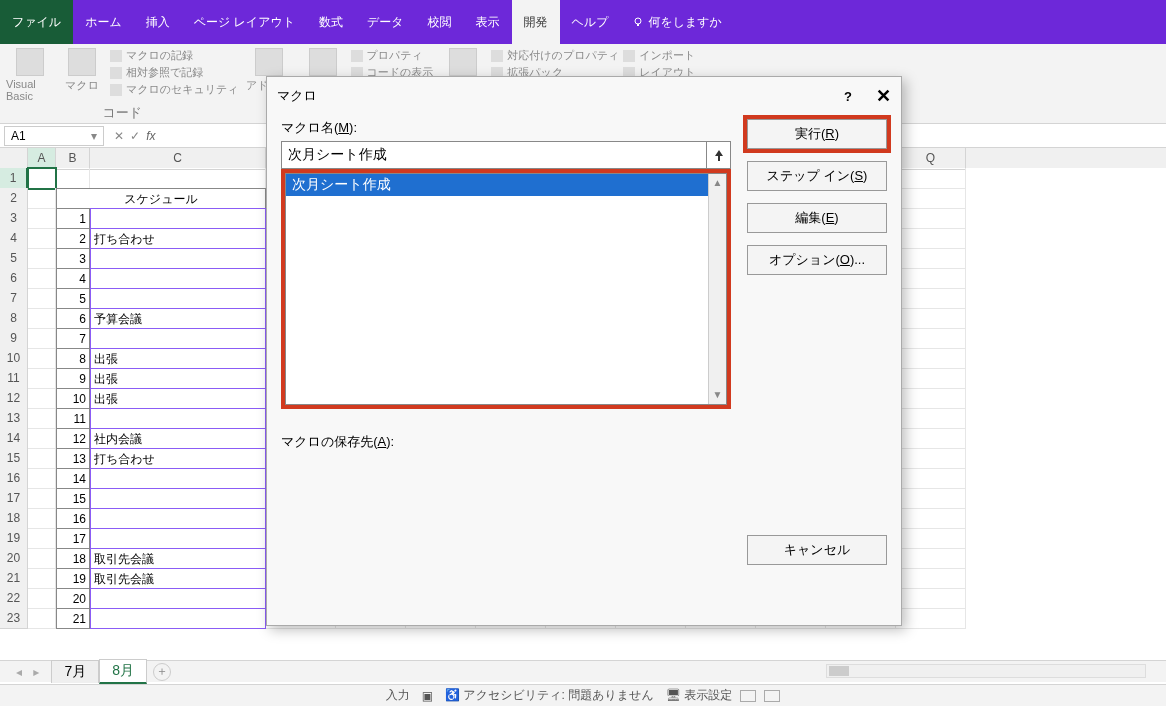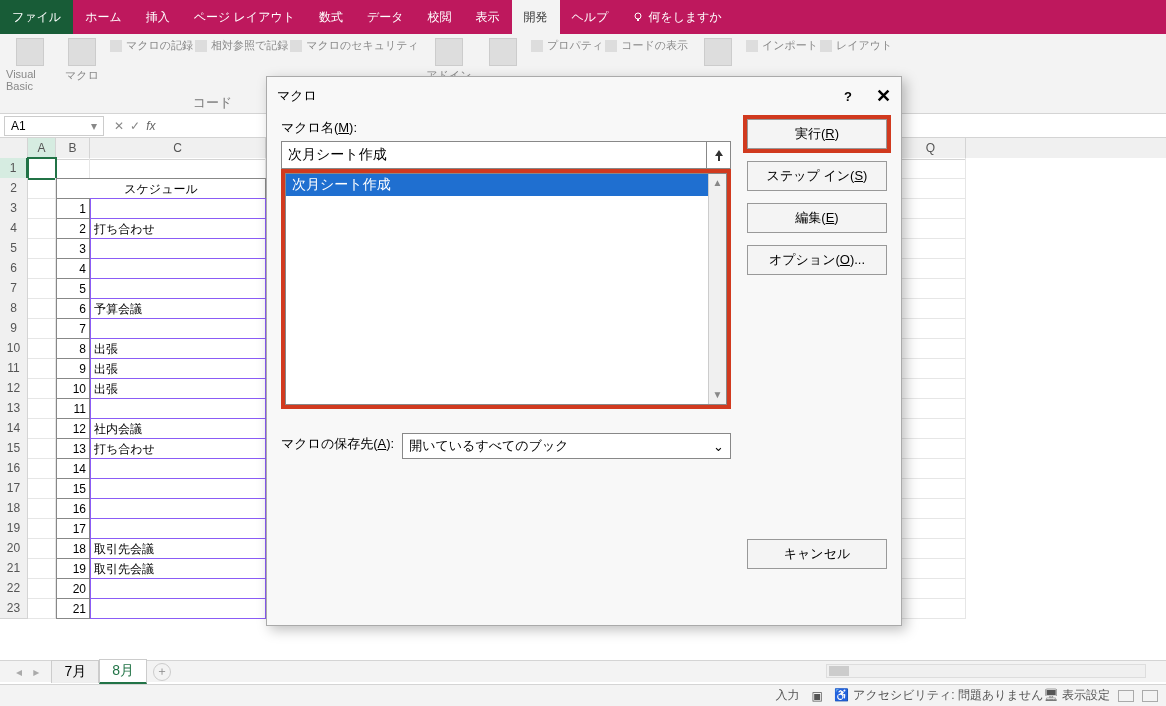--- a/index.html
+++ b/index.html
@@ -1,32 +1,32 @@
 <!DOCTYPE html>
 <html><head>
 <meta charset="utf-8">
 <style>
 * { box-sizing: border-box; margin: 0; padding: 0; font-family: "Meiryo", "Yu Gothic", sans-serif; }
 body { width: 1166px; height: 706px; background: #fff; overflow: hidden; font-size: 12px; position: relative; }
 
 
-.ribbon-tabs { background: #be185d; color: #fff; height: 34px; display: flex; align-items: stretch; }
+.ribbon-tabs { background: #6d28d9; color: #fff; height: 44px; display: flex; align-items: stretch; }
 .ribbon-tab { padding: 4px 12px; cursor: pointer; font-size: 12px; display: flex; align-items: center; }
 .ribbon-tab.file { background: #185c37; }
 .ribbon-tab.active { background: #f3f3f3; color: #333; }
 .ribbon-tab.tell { display: flex; align-items: center; gap: 4px; }
 .bulb { width: 12px; height: 12px; display: inline-block; }
 
 .ribbon-body { background: #f3f3f3; border-bottom: 1px solid #d4d4d4; height: 80px; display: flex; padding: 4px 6px 0; gap: 6px; }
 .ribbon-group { display: flex; flex-direction: column; align-items: center; color: #888; font-size: 11px; }
 .ribbon-group .icons { display: flex; gap: 4px; align-items: flex-start; height: 60px; }
 .ribbon-group .label { color: #777; font-size: 13px; padding: 2px 0; }
 .big-btn { display: flex; flex-direction: column; align-items: center; width: 48px; color: #888; }
 .big-btn .ico { width: 28px; height: 28px; background: #ddd; border: 1px solid #ccc; margin-bottom: 2px; }
-.small-list { display: flex; flex-direction: row; gap: 2px; font-size: 11px; color: #888; }
+.small-list { display: flex; flex-direction: column; gap: 2px; font-size: 11px; color: #888; }
 .small-list div { display: flex; align-items: center; gap: 4px; }
 .small-list .sq { width: 12px; height: 12px; background: #ddd; display: inline-block; }
 
 
 .formula-row { display: flex; align-items: center; border-bottom: 1px solid #d4d4d4; height: 24px; }
 .name-box { width: 100px; border: 1px solid #ccc; height: 20px; margin: 2px 4px; padding: 0 6px; display: flex; align-items: center; justify-content: space-between; background: #fff; }
 .name-box .dd { color: #888; }
 .fx-icons { display: flex; gap: 6px; color: #888; padding: 0 6px; align-items: center; }
 .fx-icons span { cursor: pointer; }
 .fx-label { font-style: italic; color: #666; }
@@ -49,21 +49,21 @@
 
 .sheet-tab-row { position: absolute; bottom: 24px; left: 0; right: 0; height: 22px; background: #f3f3f3; border-top: 1px solid #d4d4d4; display: flex; align-items: center; padding-left: 8px; gap: 0; }
 .nav-arrows { color: #aaa; padding: 0 8px; letter-spacing: 4px; }
 .sheet-tab { padding: 2px 12px; border: 1px solid #ccc; border-bottom: none; background: #efefef; font-size: 14px; cursor: pointer; }
 .sheet-tab.active { background: #fff; color: #217346; border-bottom: 2px solid #217346; }
 .add-sheet { width: 18px; height: 18px; border: 1px solid #ccc; border-radius: 50%; display: flex; align-items: center; justify-content: center; color: #888; margin-left: 6px; font-size: 12px; }
 .hscroll { position: absolute; right: 20px; width: 320px; height: 14px; background: #f0f0f0; border: 1px solid #ddd; bottom: 4px; }
 .hscroll .thumb { position: absolute; left: 2px; width: 20px; height: 10px; top: 1px; background: #ccc; }
 
 
-.status-bar { position: absolute; bottom: 0; left: 0; right: 0; height: 22px; background: #f3f3f3; border-top: 1px solid #d4d4d4; display: flex; align-items: center; padding: 0 8px; color: #555; font-size: 12px; justify-content: flex-end; }
+.status-bar { position: absolute; bottom: 0; left: 0; right: 0; height: 22px; background: #f3f3f3; border-top: 1px solid #d4d4d4; display: flex; align-items: center; padding: 0 8px; gap: 12px; color: #555; font-size: 12px; justify-content: center; }
 .status-left { display: flex; gap: 12px; align-items: center; }
 .status-right { display: flex; gap: 8px; align-items: center; }
 .view-ico { width: 16px; height: 12px; border: 1px solid #aaa; }
 
 
 .dialog { position: absolute; left: 266px; top: 76px; width: 636px; height: 550px; background: #f8f8f8; border: 1px solid #aaa; box-shadow: 4px 4px 12px rgba(0,0,0,.25); }
 .dialog-title { display: flex; align-items: center; justify-content: space-between; padding: 8px 10px; font-size: 13px; }
 .dialog-title .right { display: flex; gap: 24px; align-items: center; }
 .dialog-title .help { font-weight: bold; }
 .dialog-title .close { font-size: 18px; font-weight: bold; cursor: pointer; }
@@ -172,20 +172,30 @@
   </div>
 
   <div class="ribbon-group">
     <div class="icons">
       <div class="big-btn">
           <div class="ico"></div>
         </div>
       <div class="small-list">
         <div>
             <span class="sq"></span>
+            <span>対応付けのプロパティ</span>
+          </div>
+        <div>
+            <span class="sq"></span>
+            <span>拡張パック</span>
+          </div>
+      </div>
+      <div class="small-list">
+        <div>
+            <span class="sq"></span>
             <span>インポート</span>
           </div>
         <div>
             <span class="sq"></span>
             <span>レイアウト</span>
           </div>
       </div>
     </div>
   </div>
 </div>
@@ -640,24 +650,20 @@
           <div class="scroll">
             <div class="arr">▲</div>
             <div style="position:absolute;bottom:0;left:0;right:0" class="arr">▼</div>
           </div>
         </div>
       </div>
       <div class="store-row">
         <span class="fld-label">
           <span>マクロの保存先(</span><u>A</u><span>):</span>
         </span>
-        <div class="store-select">
-          <span>開いているすべてのブック</span>
-          <span>⌄</span>
-        </div>
       </div>
     </div>
 
     <div class="dlg-buttons">
       <div class="dlg-btn run-hl">
           <span><span>実行(<u>R</u>)</span></span>
         </div>
       <div class="dlg-btn">
           <span>ステップ イン(<u>S</u>)</span>
         </div>

